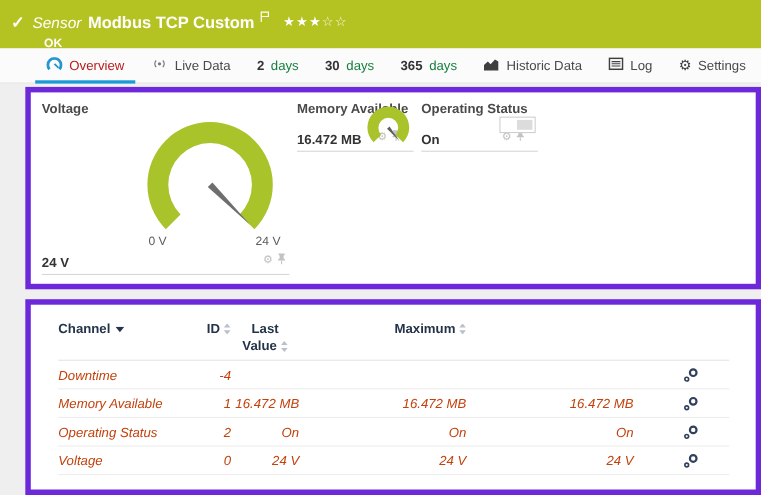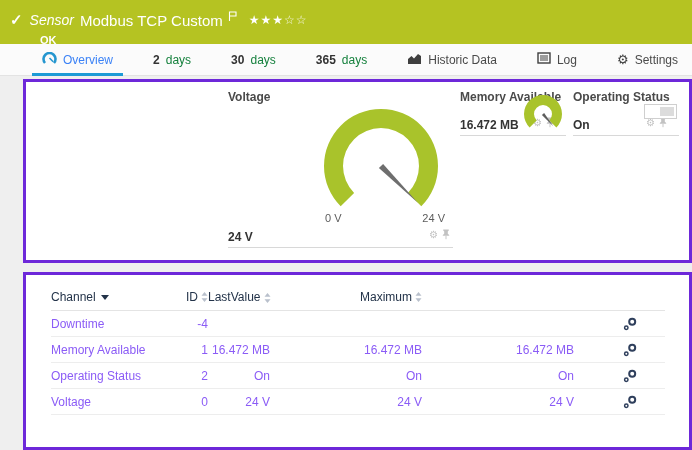--- a/index.html
+++ b/index.html
@@ -4,42 +4,42 @@
 <style>
   * { margin:0; padding:0; box-sizing:border-box; }
   html,body { width:692px; height:450px; overflow:hidden; }
   body { background:#efefef; font-family:"Liberation Sans", sans-serif; }
 
   
   .status-header { height:44px; background:#b5c322; color:#fff; padding:7px 10px 0 10px; }
   .title-line { display:flex; align-items:center; }
   .check { font-size:15px; font-weight:bold; margin-right:7px; }
   .type { font-style:italic; font-size:14px; margin-right:6px; }
-  .name { font-weight:normal; font-size:15px; }
+  .name { font-weight:bold; font-size:15px; }
   .flag-icon { margin-left:5px; margin-bottom:8px; }
   .stars { font-size:12px; letter-spacing:1px; margin-left:12px; cursor:pointer; }
   .stars .dim { opacity:.85; }
   .status-line { font-size:11px; font-weight:bold; margin:1px 0 0 30px; }
 
   
   .tabs { height:32px; background:#fbfbfb; border-bottom:1px solid #e3e3e3;
           display:flex; align-items:center; justify-content:space-between;
           padding:0 14px 0 42px; }
   .tab { position:relative; height:32px; display:flex; align-items:center; gap:6px;
          font-size:12px; color:#4a4a4a; cursor:pointer; white-space:nowrap; }
-  .tab.active { color:#3b82f6; }
+  .tab.active { color:#b91c1c; }
   .tab.active::after { content:""; position:absolute; left:-10px; right:-10px; bottom:0;
                        height:3px; background:#1c9ad6; }
   .tab .num { font-weight:bold; color:#333; }
   .tab .word { color:#15803d; }
   .gear-glyph { font-size:13px; line-height:1; color:#3f3f3f; }
 
   
   main { padding:3px 0 0 23px; }
-  .panel { background:#fff; border:3px solid #6d28d9;justify-content:flex-end; }
+  .panel { background:#fff; border:5px solid #6d28d9; }
   .panel.gauges { height:184px; display:flex; gap:7px; padding:8px 10px; }
   .gauge-cell { position:relative; display:flex; flex-direction:column; }
   .cell-title { font-size:12px; font-weight:bold; color:#4a4a4a; }
   .cell-footer { margin-top:auto; display:flex; justify-content:space-between;
                  align-items:flex-end; border-bottom:1px solid #d8d8d8; padding-bottom:3px; }
   .cell-value { font-size:12px; font-weight:bold; color:#333; }
   .cell-icons { display:flex; align-items:center; gap:4px; color:#c2c2c2; }
   .cell-icons .mini-gear { font-size:10px; line-height:1; color:#c2c2c2; }
 
   .gauge-cell.voltage { width:225px; height:158px; }
@@ -52,30 +52,30 @@
   .mini-gauge { position:absolute; right:0; top:4px; }
   .toggle { position:absolute; right:2px; top:14px; width:33px; height:15px;
             border:1px solid #cfcfcf; background:#fff; display:flex; padding:2px; }
   .toggle .knob { width:14px; height:100%; background:#dcdcdc; margin-left:auto; }
   .gauge-cell.small .cell-icons { margin-right:12px; }
   .gauge-cell.voltage .cell-icons { margin-right:3px; }
 
   
   .panel.table { margin-top:9px; height:178px; padding:0 24px 0 25px; }
   .thead { display:flex; align-items:flex-start; padding-top:15px; padding-bottom:5px;
-           border-bottom:1px solid #e4e4e4; color:#233349; font-weight:normal; font-size:12px; }
+           border-bottom:1px solid #e4e4e4; color:#233349; font-weight:bold; font-size:12px; }
   .trow { display:flex; align-items:center; height:26px; border-bottom:1px solid #ededed;
-          font-size:12px; color:#8b5cf6; }
+          font-size:12px; color:#c2410c;font-style:italic; }
   .col-channel { width:122px; text-align:left; display:flex; align-items:center; gap:5px; }
   .col-id      { width:35px;  text-align:right; display:flex; justify-content:flex-end; align-items:center; gap:3px; }
   .col-last    { width:62px;  text-align:right; }
   .col-min     { width:152px; text-align:right; display:flex; justify-content:flex-end; align-items:center; gap:3px; }
   .col-max     { width:152px; text-align:right; display:flex; justify-content:flex-end; align-items:center; gap:3px; }
   .col-edit    { flex:1; display:flex; justify-content:flex-end; padding-right:28px; }
-  .thead .col-last { display:flex; flex-direction:row; align-items:center; line-height:1.25; }
+  .thead .col-last { display:flex; flex-direction:column; align-items:center; line-height:1.25; }
   .thead .col-last .l2 { display:flex; align-items:center; gap:3px; }
   .trow .col-last, .trow .col-min, .trow .col-max { display:block; }
   .edit-link { cursor:pointer; display:inline-flex; }
 </style>
 </head>
 <body>
 
 <div class="app">
 
   <header class="status-header">
@@ -95,20 +95,29 @@
 
   <nav class="tabs">
     <div class="tab active">
       <span>
         <svg width="15" height="13" viewBox="0 0 15 13">
           <path d="M3 11 A 6 6 0 1 1 12 11" fill="none" stroke="#2596cf" stroke-width="2.6"></path>
           <path d="M7.5 6 L11.2 9.8" stroke="#2596cf" stroke-width="1.6"></path>
         </svg>
       </span>
       <span>Overview</span>
+    </div>
+    <div class="tab">
+      <span>
+        <svg width="16" height="12" viewBox="0 0 16 12">
+          <circle cx="8" cy="6" r="1.5" fill="#7a7a7a"></circle>
+          <path d="M5 3 a4.2 4.2 0 0 0 0 6 M11 3 a4.2 4.2 0 0 1 0 6" fill="none" stroke="#7a7a7a" stroke-width="1.1"></path>
+        </svg>
+      </span>
+      <span>Live Data</span>
     </div>
     <div class="tab">
       <span class="num">2</span>
       <span class="word">days</span>
     </div>
     <div class="tab">
       <span class="num">30</span>
       <span class="word">days</span>
     </div>
     <div class="tab">

